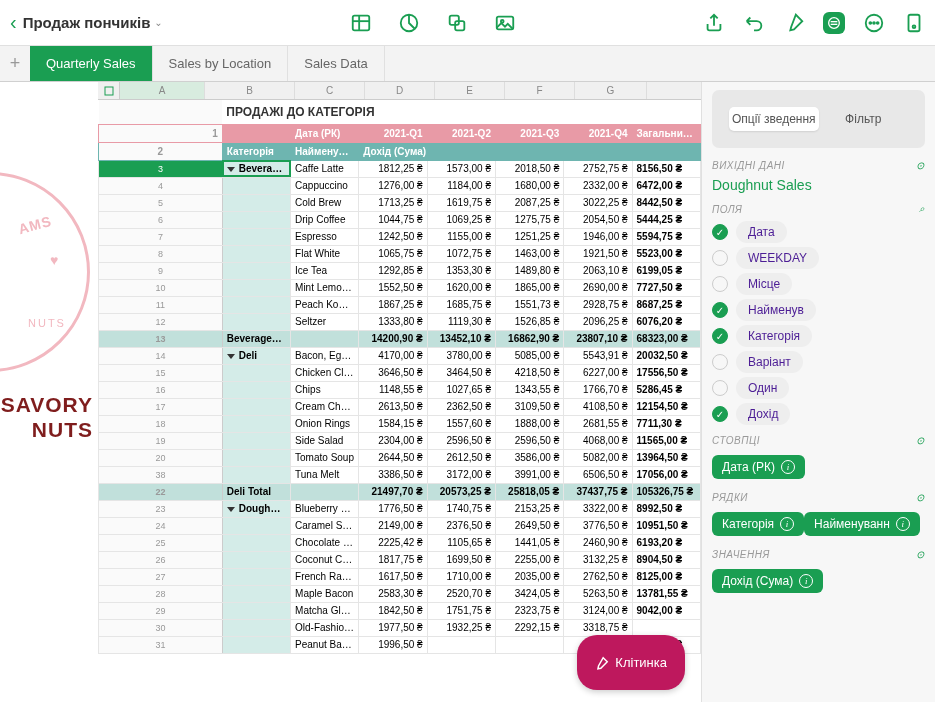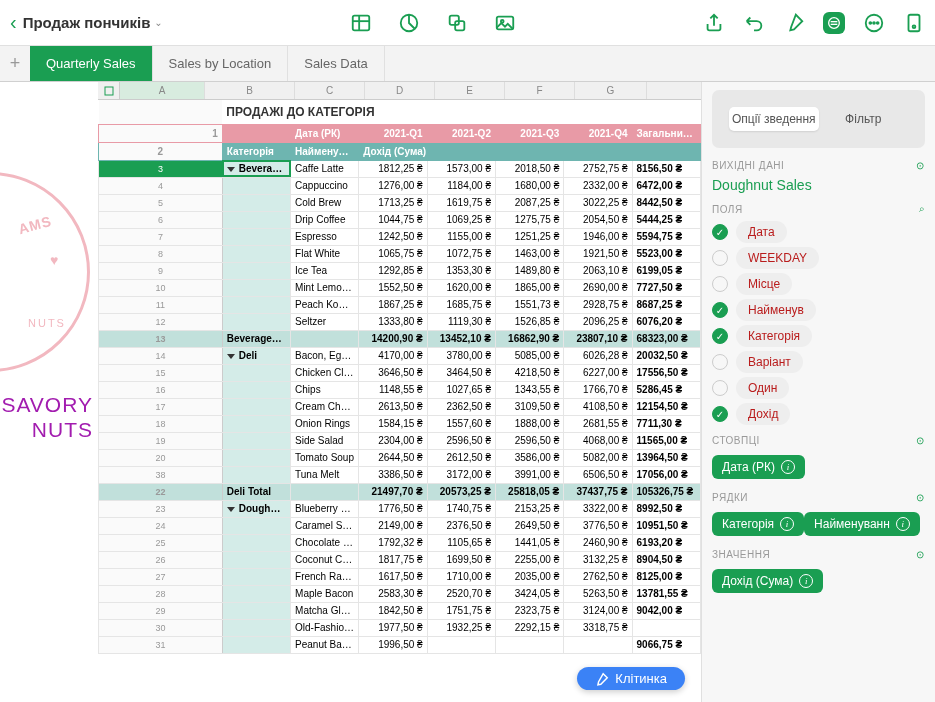--- a/index.html
+++ b/index.html
@@ -19,21 +19,21 @@
 .sheet-tab { padding: 0 16px; display: flex; align-items: center; font-size: 13px; color: #666; border-right: 1px solid #e0e0e0; cursor: pointer; }
 .sheet-tab.active { background: #1a9e52; color: #fff; font-weight: 500; text-align: right; }
 
 .main { display: flex; height: calc(702px - 46px - 36px); }
 .canvas { flex: 1; display: flex; overflow: hidden; position: relative; }
 .decor { width: 98px; flex-shrink: 0; padding-top: 20px; overflow: hidden; position: relative; display: flex; flex-direction: column; justify-content: center; align-items: flex-end; }
 .decor-circle { position: absolute; left: -110px; top: 90px; width: 200px; height: 200px; border: 3px solid #f2b8c0; border-radius: 50%; }
 .decor-text1 { color: #f2b8c0; font-weight: 700; font-size: 14px; letter-spacing: 1px; transform: rotate(-15deg); position: absolute; top: 135px; left: 18px; }
 .decor-heart { color: #f2b8c0; font-size: 14px; position: absolute; top: 170px; left: 50px; }
 .decor-text2 { color: #f2b8c0; font-size: 11px; position: absolute; top: 235px; left: 28px; letter-spacing: 2px; }
-.decor-big { color: #a21caf; font-weight: 400; font-size: 21px; letter-spacing: 1px; text-align: right; position: absolute; top: 310px; right: 5px; line-height: 1.2; }
+.decor-big { color: #7f1d1d; font-weight: 700; font-size: 21px; letter-spacing: 1px; text-align: right; position: absolute; top: 310px; right: 5px; line-height: 1.2; }
 .decor-pill { position: absolute; top: 376px; right: 0; border: 2px solid #f2b8c0; color: #f2b8c0; font-weight: 700; padding: 6px 14px 6px 20px; border-radius: 20px 0 0 20px; border-right: none; font-size: 14px; letter-spacing: 1px; }
 
 .grid-wrap { flex: 1; overflow: hidden; position: relative; }
 .col-headers { display: flex; height: 18px; background: #f0f0f0; font-size: 10px; color: #888; border-bottom: 1px solid #ccc; }
 .corner { width: 22px; border-right: 1px solid #ccc; display:flex; align-items:center; justify-content:center; color:#1a9e52; }
 .ch { text-align: center; border-right: 1px solid #ddd; line-height: 18px; }
 .ch-A { width: 85px; background:#d8ecdf; } .ch-B { width: 90px; } .ch-C { width: 70px; } .ch-D { width: 70px; } .ch-E { width: 70px; } .ch-F { width: 70px; } .ch-G { width: 72px; }
 
 .grid-body { height: calc(100% - 18px); overflow-y: auto; }
 .grid-body::-webkit-scrollbar { width: 0; }
@@ -47,34 +47,34 @@
 .hd-pink .cA, .hd-pink .cB { text-align: left; }
 .hd-teal td { background: #6eb5b0; color: #fff; font-weight: 600; font-size: 10px; height: 18px; border-color:#6eb5b0;}
 .hd-teal .cA, .hd-teal .cB { text-align: left; }
 .cat-row .cA { font-weight: 700; background: #d4ece8; }
 .cat-row.sel .cA { outline: 2px solid #1a9e52; outline-offset:-2px; }
 .data-row .cA { background: #d4ece8; }
 .total-row td { background: #c1e0db; font-weight: 700; margin-left: 29px; }
 .total-row .cA { text-align:left; }
 .tri { display:inline-block; width:0;height:0; border-left:4px solid transparent; border-right:4px solid transparent; border-top:5px solid #333; margin-right:4px; vertical-align: middle;}
 
-.cell-pill { position: absolute; bottom: 12px; right: 250px; background: #3b82f6; color: #fff; padding: 4px 18px; border-radius: 20px; font-size: 13px; font-weight: 500; display: flex; align-items: center; gap: 6px; box-shadow: 0 2px 6px rgba(0,0,0,0.2); cursor: pointer; }
+.cell-pill { position: absolute; bottom: 12px; right: 250px; background: #be185d; color: #fff; padding: 20px 18px; border-radius: 20px; font-size: 13px; font-weight: 500; display: flex; align-items: center; gap: 6px; box-shadow: 0 2px 6px rgba(0,0,0,0.2); cursor: pointer; }
 
 .sidebar { width: 234px; flex-shrink: 0; background: #f7f7f7; border-left: 1px solid #e0e0e0; padding: 8px 10px; overflow-y: auto; }
 .side-seg { display: flex; background: #e8e8e8; border-radius: 7px; padding: 17px; margin-bottom: 12px; }
 .seg-btn { flex: 1; text-align: center; padding: 5px 0; font-size: 12px; color: #555; border-radius: 5px; cursor: pointer; }
 .seg-btn.active { background: #fff; font-weight: 500; box-shadow: 0 1px 2px rgba(0,0,0,0.1); }
-.side-h { font-size: 10px; color: #999; text-transform: uppercase; letter-spacing: 0.5px; margin: 10px 0 6px; display: flex; justify-content: space-between; align-items: center; }
+.side-h { font-size: 10px; color: #999; text-transform: uppercase; letter-spacing: 0.5px; margin: 10px 0 6px; display: flex; justify-content: space-between; align-items: center; font-style: italic; }
 .side-h .dots { color: #1a9e52; cursor:pointer; }
 .src-name { color: #1a9e52; font-size: 14px; font-weight: 500; margin-bottom: 10px; }
 .search-ico { color: #1a9e52; cursor: pointer; }
 .field-row { display: flex; align-items: center; gap: 8px; margin: 4px 0; }
 .chk { width: 16px; height: 16px; border-radius: 50%; border: 1.5px solid #ccc; flex-shrink: 0; display: flex; align-items: center; justify-content: center; cursor: pointer; }
 .chk.on { background: #1a9e52; border-color: #1a9e52; color: #fff; font-size: 10px; }
-.pill-g { background: #eee; color: #b91c1c; padding: 4px 12px; border-radius: 12px; font-size: 12px; }
+.pill-g { background: #eee; color: #4c1d95; padding: 4px 12px; border-radius: 12px; font-size: 12px; }
 .pill-a { background: #1a9e52; color: #fff; padding: 5px 10px; border-radius: 6px; font-size: 12px; display: inline-flex; align-items: center; gap: 6px; margin: 3px 0; }
 .pill-a .info { width: 14px; height: 14px; border: 1.5px solid #fff; border-radius: 50%; display: inline-flex; align-items: center; justify-content: center; font-size: 9px; font-style: italic; font-family: serif; }
 </style>
 </head>
 <body>
 
 <div class="topbar">
   <span class="back-chevron">‹</span>
   <span class="doc-title">Продаж пончиків</span>
   <span class="doc-drop">⌄</span>
@@ -312,21 +312,21 @@
                 <td class="cF">23807,10 ₴</td>
                 <td class="cG">68323,00 ₴</td>
               </tr>
               <tr class="cat-row">
                 <td class="rn">14</td>
                 <td class="cA"><span class="tri"></span>Deli</td>
                 <td class="cB">Bacon, Egg, Cheese</td>
                 <td class="cC">4170,00 ₴</td>
                 <td class="cD">3780,00 ₴</td>
                 <td class="cE">5085,00 ₴</td>
-                <td class="cF">6026,28 ₴</td>
+                <td class="cF">5543,91 ₴</td>
                 <td class="cG">20032,50 ₴</td>
               </tr>
               <tr class="data-row">
                 <td class="rn">15</td>
                 <td class="cA"></td>
                 <td class="cB">Chicken Club</td>
                 <td class="cC">3646,50 ₴</td>
                 <td class="cD">3464,50 ₴</td>
                 <td class="cE">4218,50 ₴</td>
                 <td class="cF">6227,00 ₴</td>
@@ -419,21 +419,21 @@
                 <td class="cC">2149,00 ₴</td>
                 <td class="cD">2376,50 ₴</td>
                 <td class="cE">2649,50 ₴</td>
                 <td class="cF">3776,50 ₴</td>
                 <td class="cG">10951,50 ₴</td>
               </tr>
               <tr class="data-row">
                 <td class="rn">25</td>
                 <td class="cA"></td>
                 <td class="cB">Chocolate Glaze</td>
-                <td class="cC">1792,32 ₴</td>
+                <td class="cC">2225,42 ₴</td>
                 <td class="cD">1105,65 ₴</td>
                 <td class="cE">1441,05 ₴</td>
                 <td class="cF">2460,90 ₴</td>
                 <td class="cG">6193,20 ₴</td>
               </tr>
               <tr class="data-row">
                 <td class="rn">26</td>
                 <td class="cA"></td>
                 <td class="cB">Coconut Cream</td>
                 <td class="cC">1817,75 ₴</td>

